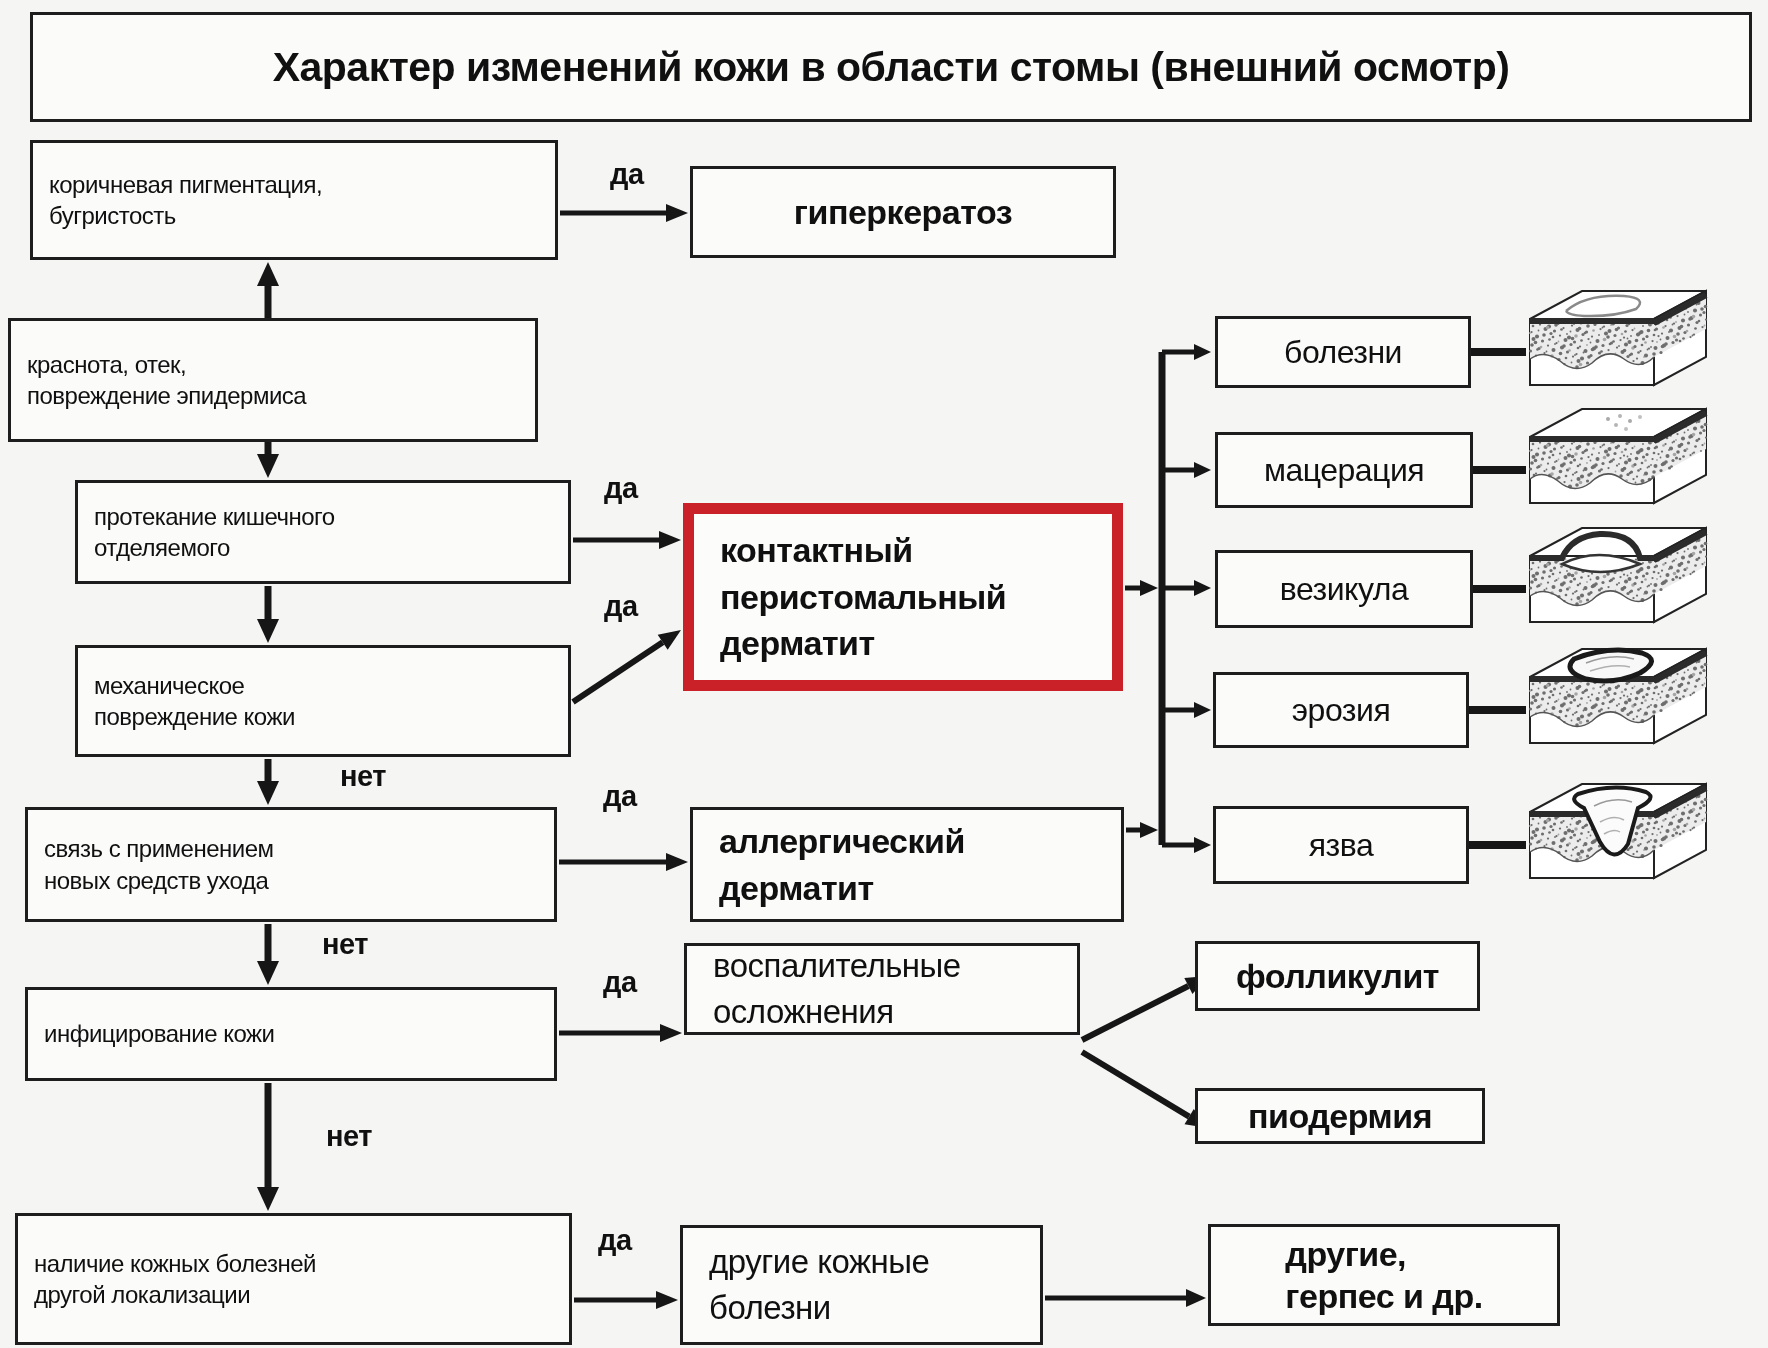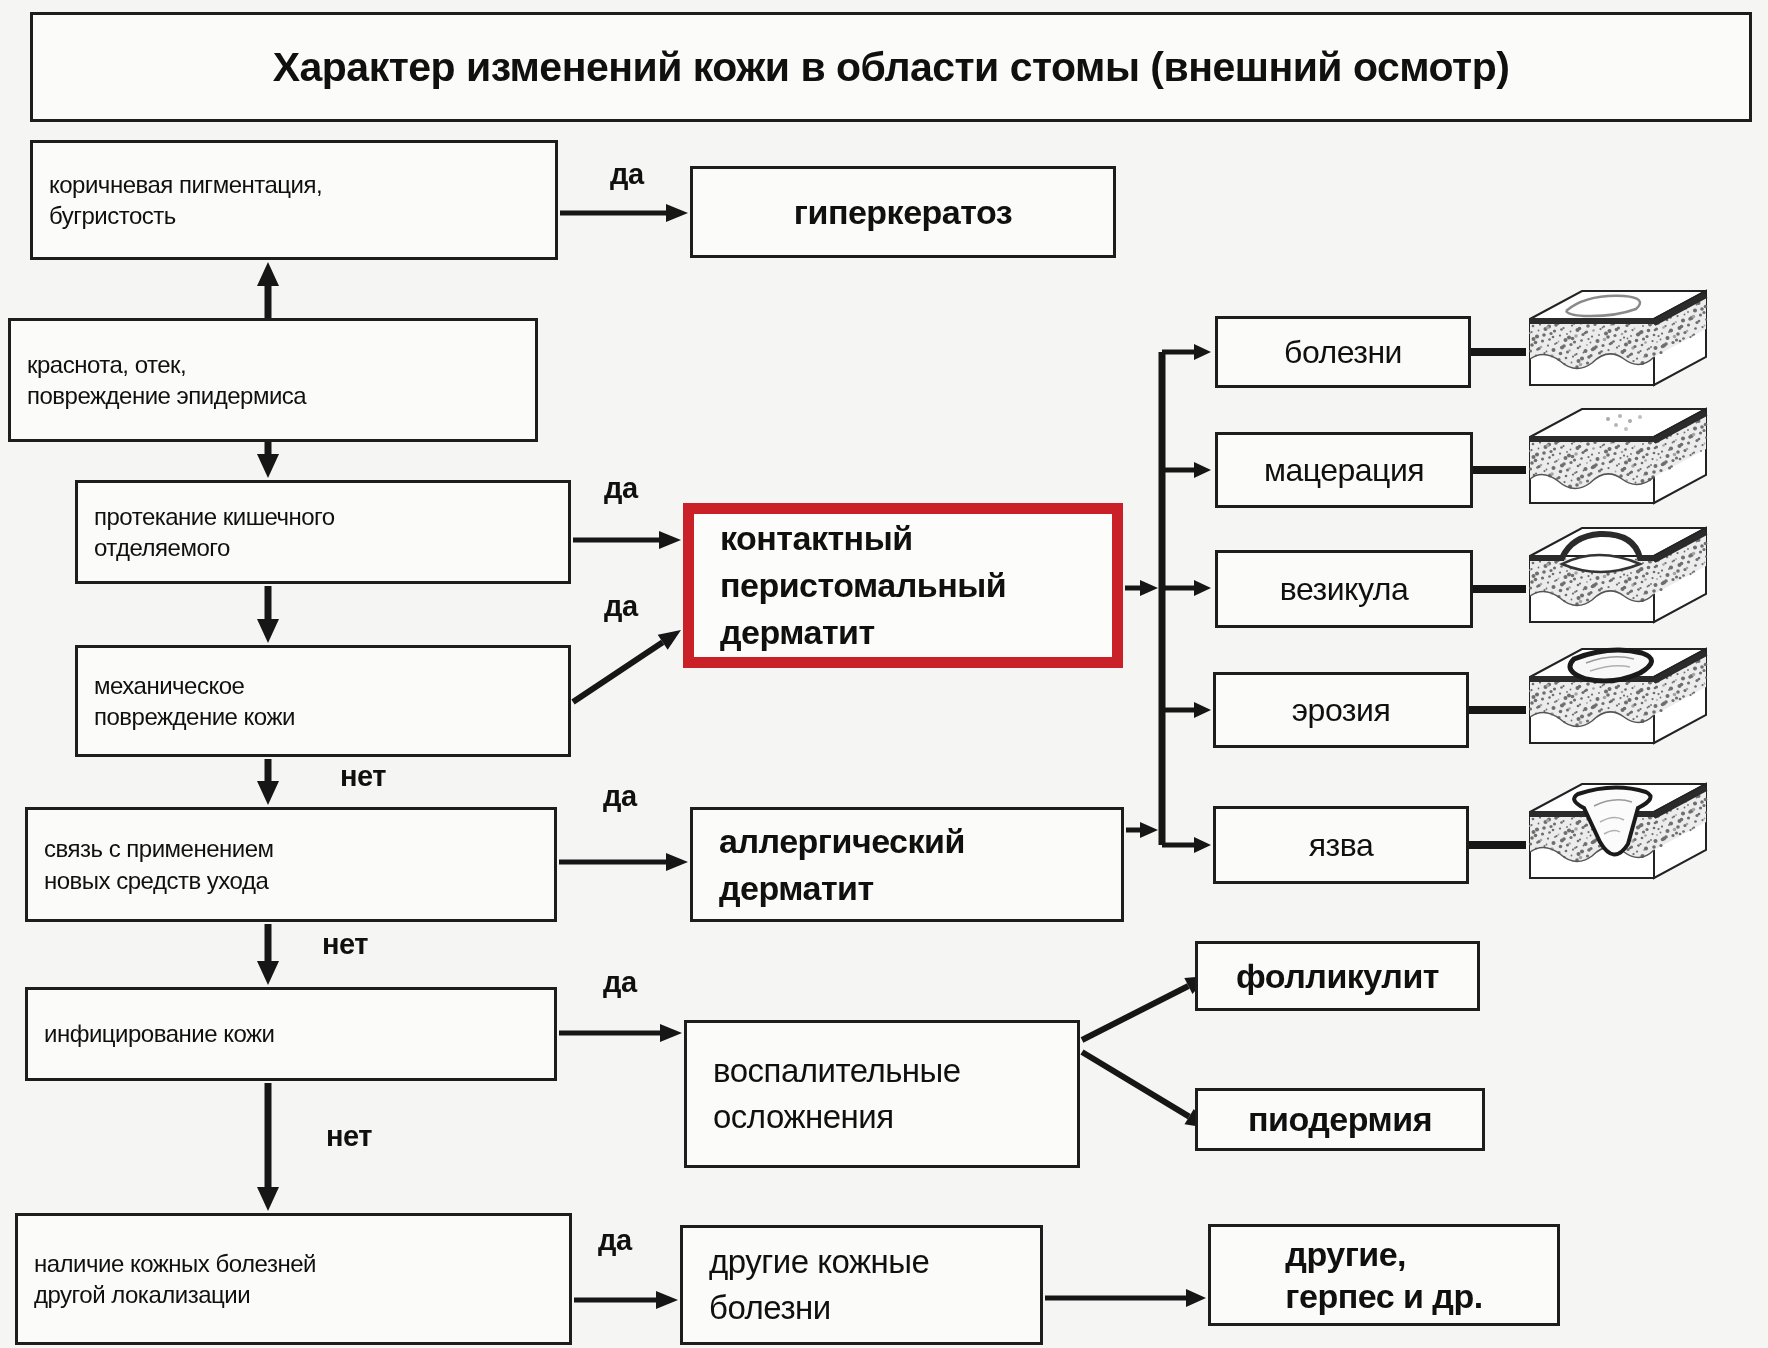--- a/index.html
+++ b/index.html
@@ -99,37 +99,37 @@
 отделяемого</div>
   <div class="box obs" style="left:75px;top:645px;width:496px;height:112px">механическое
 повреждение кожи</div>
   <div class="box obs" style="left:25px;top:807px;width:532px;height:115px">связь с применением
 новых средств ухода</div>
   <div class="box obs" style="left:25px;top:987px;width:532px;height:94px">инфицирование кожи</div>
   <div class="box obs" style="left:15px;top:1213px;width:557px;height:132px">наличие кожных болезней
 другой локализации</div>
 
   <div class="box mid-bold centered" style="left:690px;top:166px;width:426px;height:92px">гиперкератоз</div>
-  <div class="box mid-bold highlight" style="left:683px;top:503px;width:440px;height:165px">контактный
+  <div class="box mid-bold highlight" style="left:683px;top:503px;width:440px;height:188px">контактный
 перистомальный
 дерматит</div>
   <div class="box mid-bold" style="left:690px;top:807px;width:434px;height:115px">аллергический
 дерматит</div>
-  <div class="box mid-reg" style="left:684px;top:1020px;width:396px;height:148px">воспалительные
+  <div class="box mid-reg" style="left:684px;top:943px;width:396px;height:92px">воспалительные
 осложнения</div>
   <div class="box mid-reg" style="left:680px;top:1225px;width:363px;height:120px">другие кожные
 болезни</div>
 
   <div class="box man centered" style="left:1215px;top:316px;width:256px;height:72px">болезни</div>
   <div class="box man centered" style="left:1215px;top:432px;width:258px;height:76px">мацерация</div>
   <div class="box man centered" style="left:1215px;top:550px;width:258px;height:78px">везикула</div>
   <div class="box man centered" style="left:1213px;top:672px;width:256px;height:76px">эрозия</div>
   <div class="box man centered" style="left:1213px;top:806px;width:256px;height:78px">язва</div>
   <div class="box man-bold centered" style="left:1195px;top:941px;width:285px;height:70px">фолликулит</div>
-  <div class="box man-bold centered" style="left:1195px;top:1088px;width:290px;height:63px">пиодермия</div>
+  <div class="box man-bold centered" style="left:1195px;top:1088px;width:290px;height:56px">пиодермия</div>
   <div class="box man-bold centered" style="left:1208px;top:1224px;width:352px;height:102px">другие,
 герпес и др.</div>
 
   <div class="edge-label" style="left:610px;top:158px">да</div>
   <div class="edge-label" style="left:604px;top:472px">да</div>
   <div class="edge-label" style="left:604px;top:590px">да</div>
   <div class="edge-label" style="left:603px;top:780px">да</div>
   <div class="edge-label" style="left:603px;top:966px">да</div>
   <div class="edge-label" style="left:598px;top:1224px">да</div>
   <div class="edge-label" style="left:340px;top:760px">нет</div>

